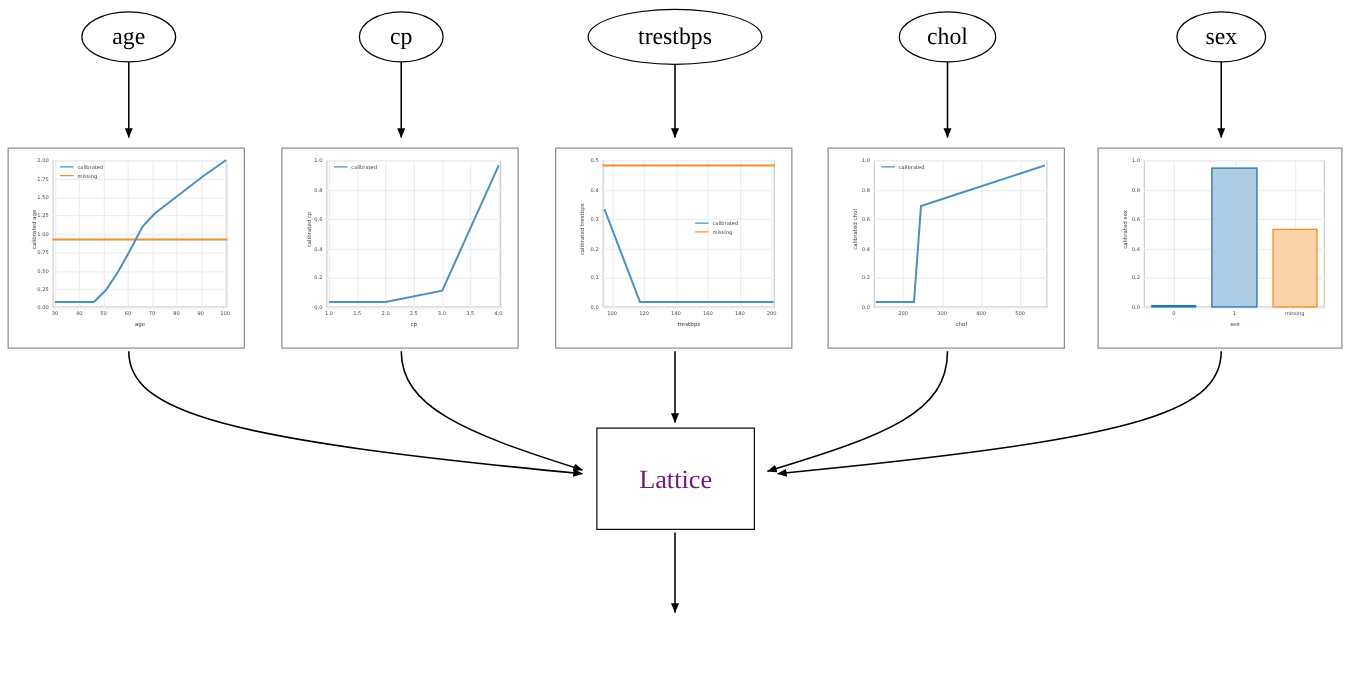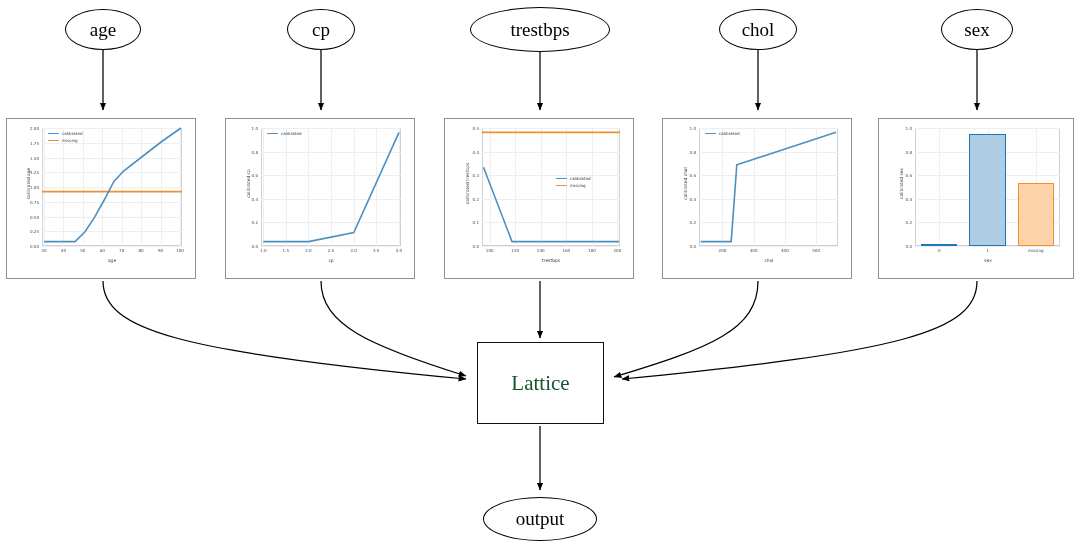--- a/index.html
+++ b/index.html
@@ -6,21 +6,21 @@
   body{width:1080px;height:548px;position:relative;overflow:hidden;
        font-family:"Liberation Sans",sans-serif;}
   #stage{position:absolute;left:0;top:0;width:1080px;height:548px;}
 
   
   .node-ellipse{position:absolute;border:1.3px solid #000;border-radius:50%;
       background:#fff;display:flex;align-items:center;justify-content:center;
       font-family:"Liberation Serif",serif;color:#000;box-sizing:border-box;}
   .node-box{position:absolute;border:1.3px solid #111;background:#fff;
       display:flex;align-items:center;justify-content:center;
-      font-family:"Liberation Serif",serif;color:#14532d;box-sizing:border-box;}
+      font-family:"Liberation Serif",serif;color:#701a75;box-sizing:border-box;}
   svg.edges{position:absolute;left:0;top:0;width:1080px;height:548px;
       pointer-events:none;}
 
   
   .panel{position:absolute;border:1.4px solid #909090;background:#fff;
       box-sizing:border-box;}
   .axes{position:absolute;background:#fff;box-sizing:border-box;}
   .axes .spine{position:absolute;background:#cfcfcf;}
   .spine.left{left:0;top:0;width:1px;height:100%;}
   .spine.bottom{left:0;bottom:0;height:1px;width:100%;}
@@ -88,23 +88,20 @@
     <span>chol</span>
   </div>
   <div class="node-ellipse" style="left:941px;top:9px;width:72px;height:41px;font-size:19px;">
     <span>sex</span>
   </div>
 
   <div class="node-box" style="left:477px;top:342px;width:127px;height:82px;font-size:21px;">
     <span>Lattice</span>
   </div>
 
-  <div class="node-ellipse" style="left:483px;top:497px;width:114px;height:44px;font-size:19px;">
-    <span>output</span>
-  </div>
 
   <div class="panel" style="left:6px;top:118px;width:190px;height:161px;">
     <div class="axes" style="left:35px;top:9px;width:140px;height:118px;">
       <div class="spine left"></div>
         <div class="spine bottom"></div>
       <div class="spine top"></div>
         <div class="spine right"></div>
 
       <div class="grid-h" style="top:100%"></div>
       <div class="grid-h" style="top:87.5%"></div>

